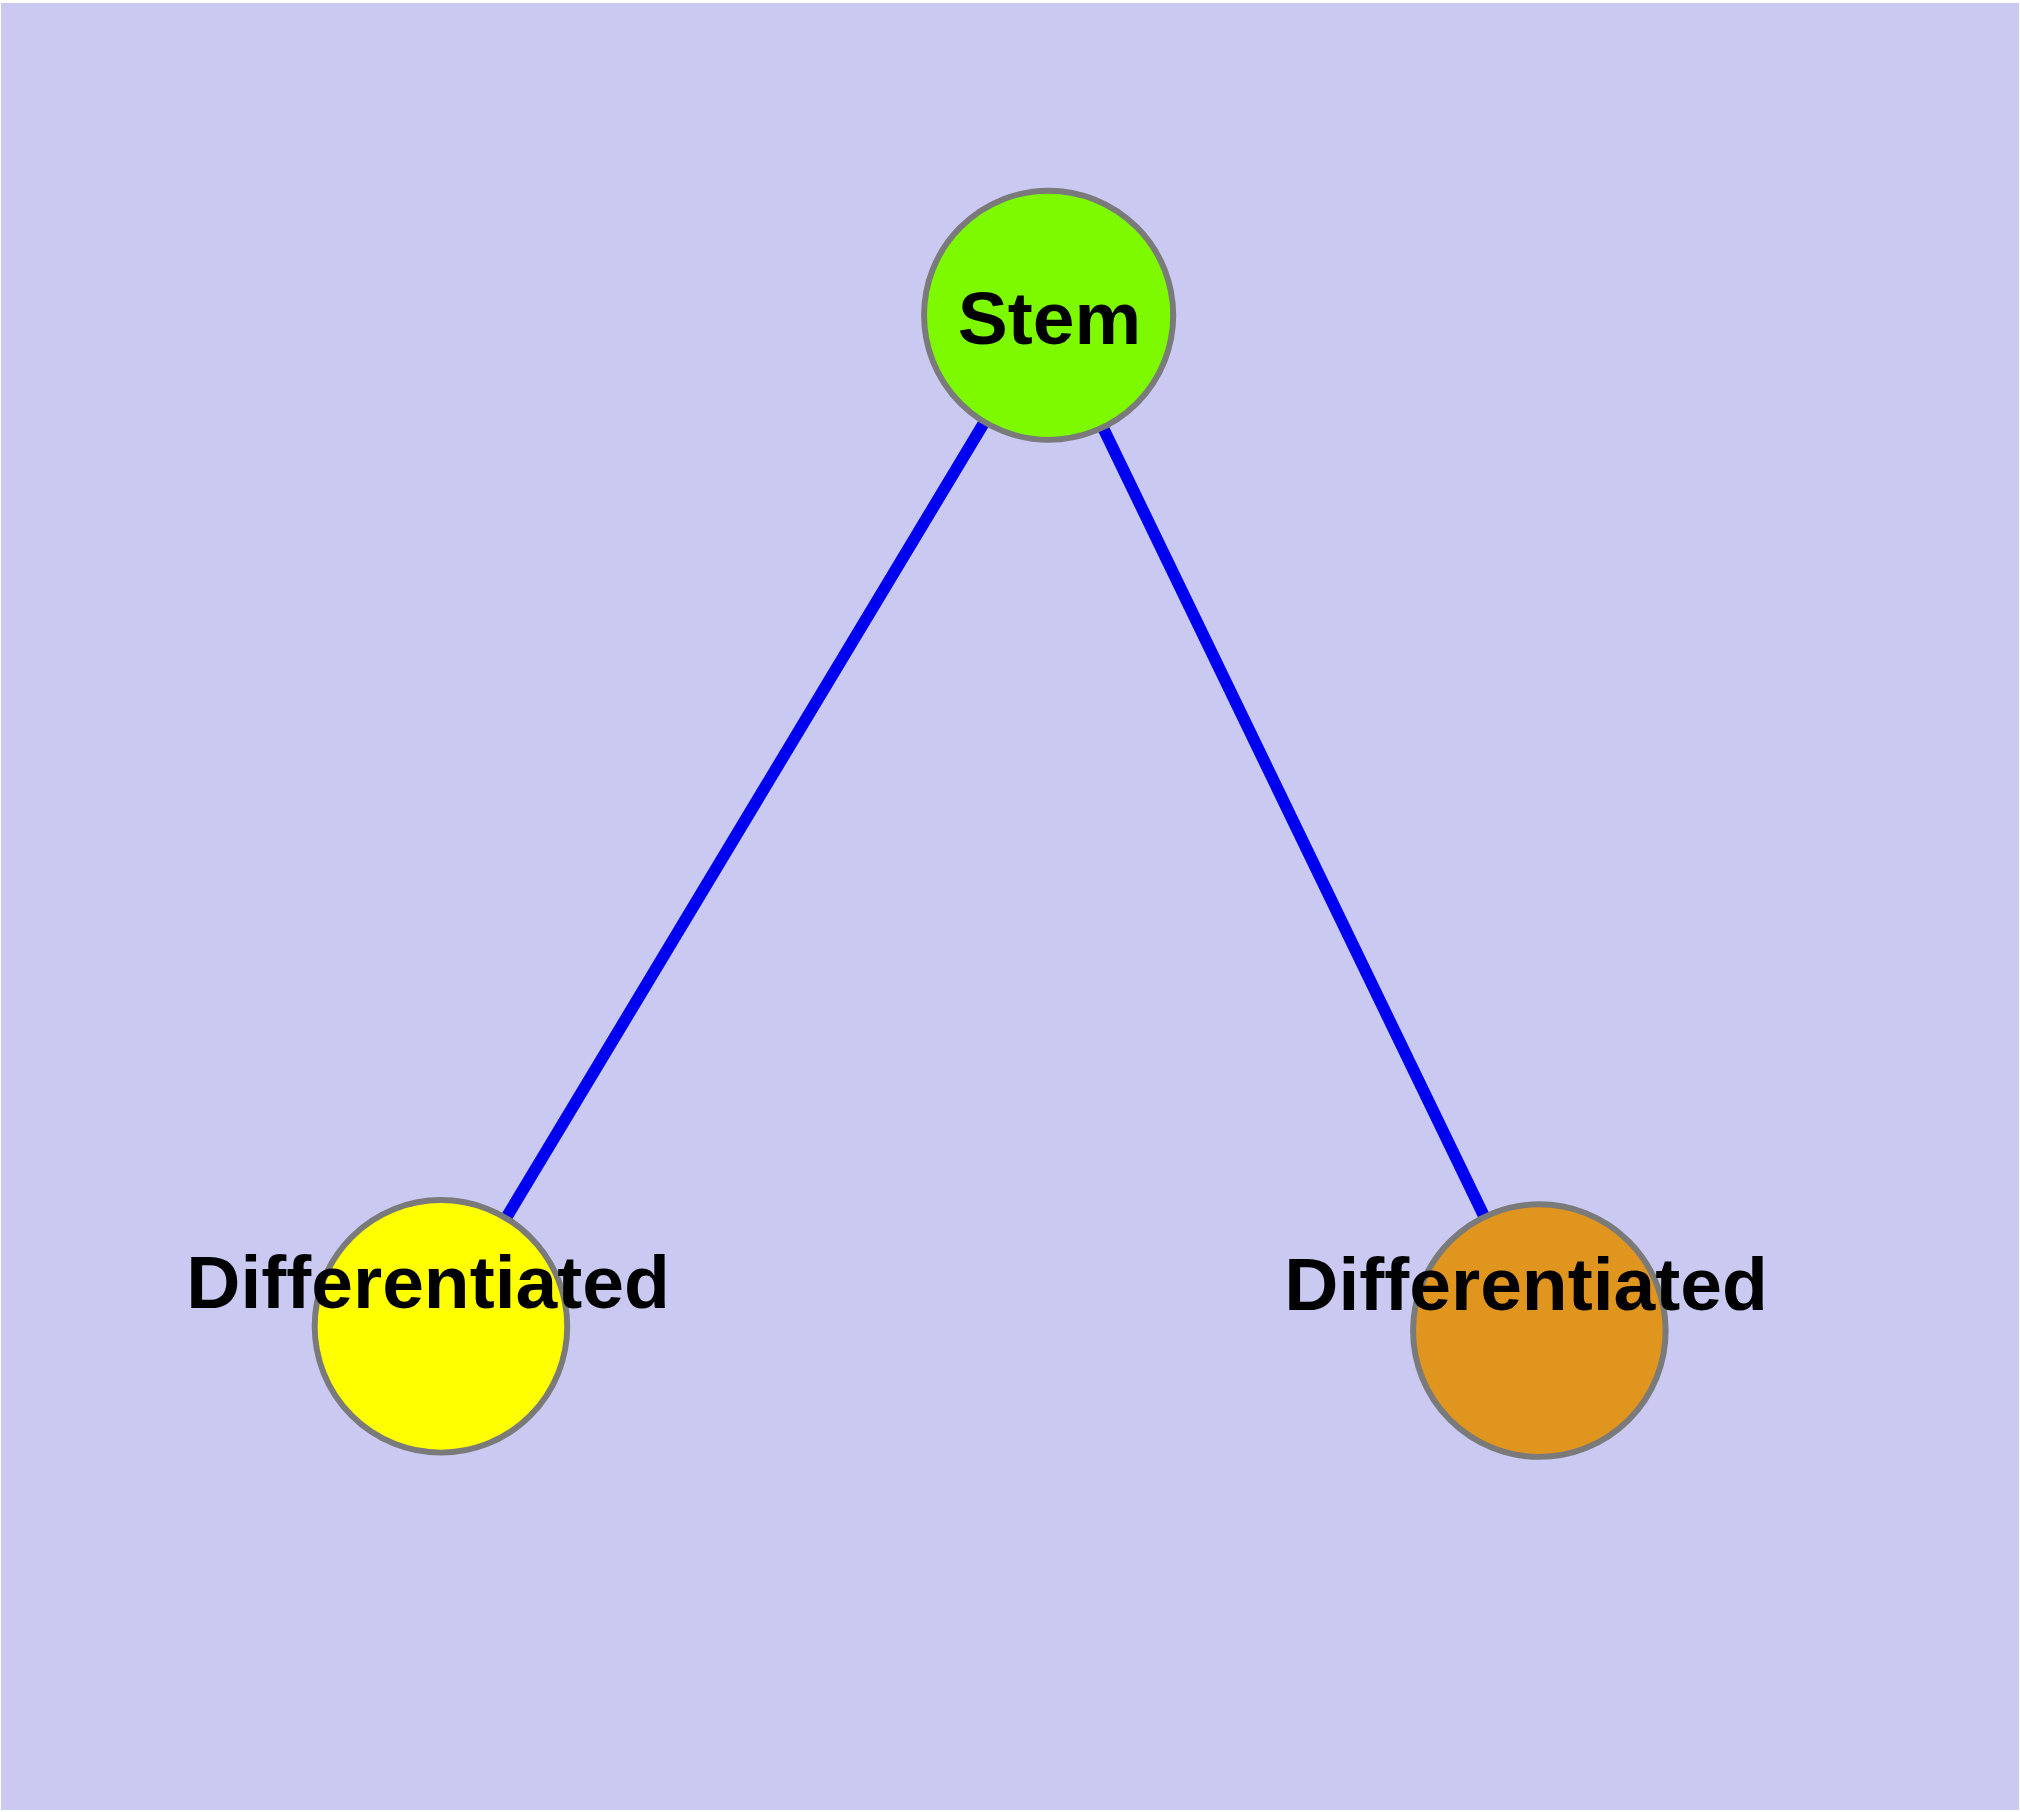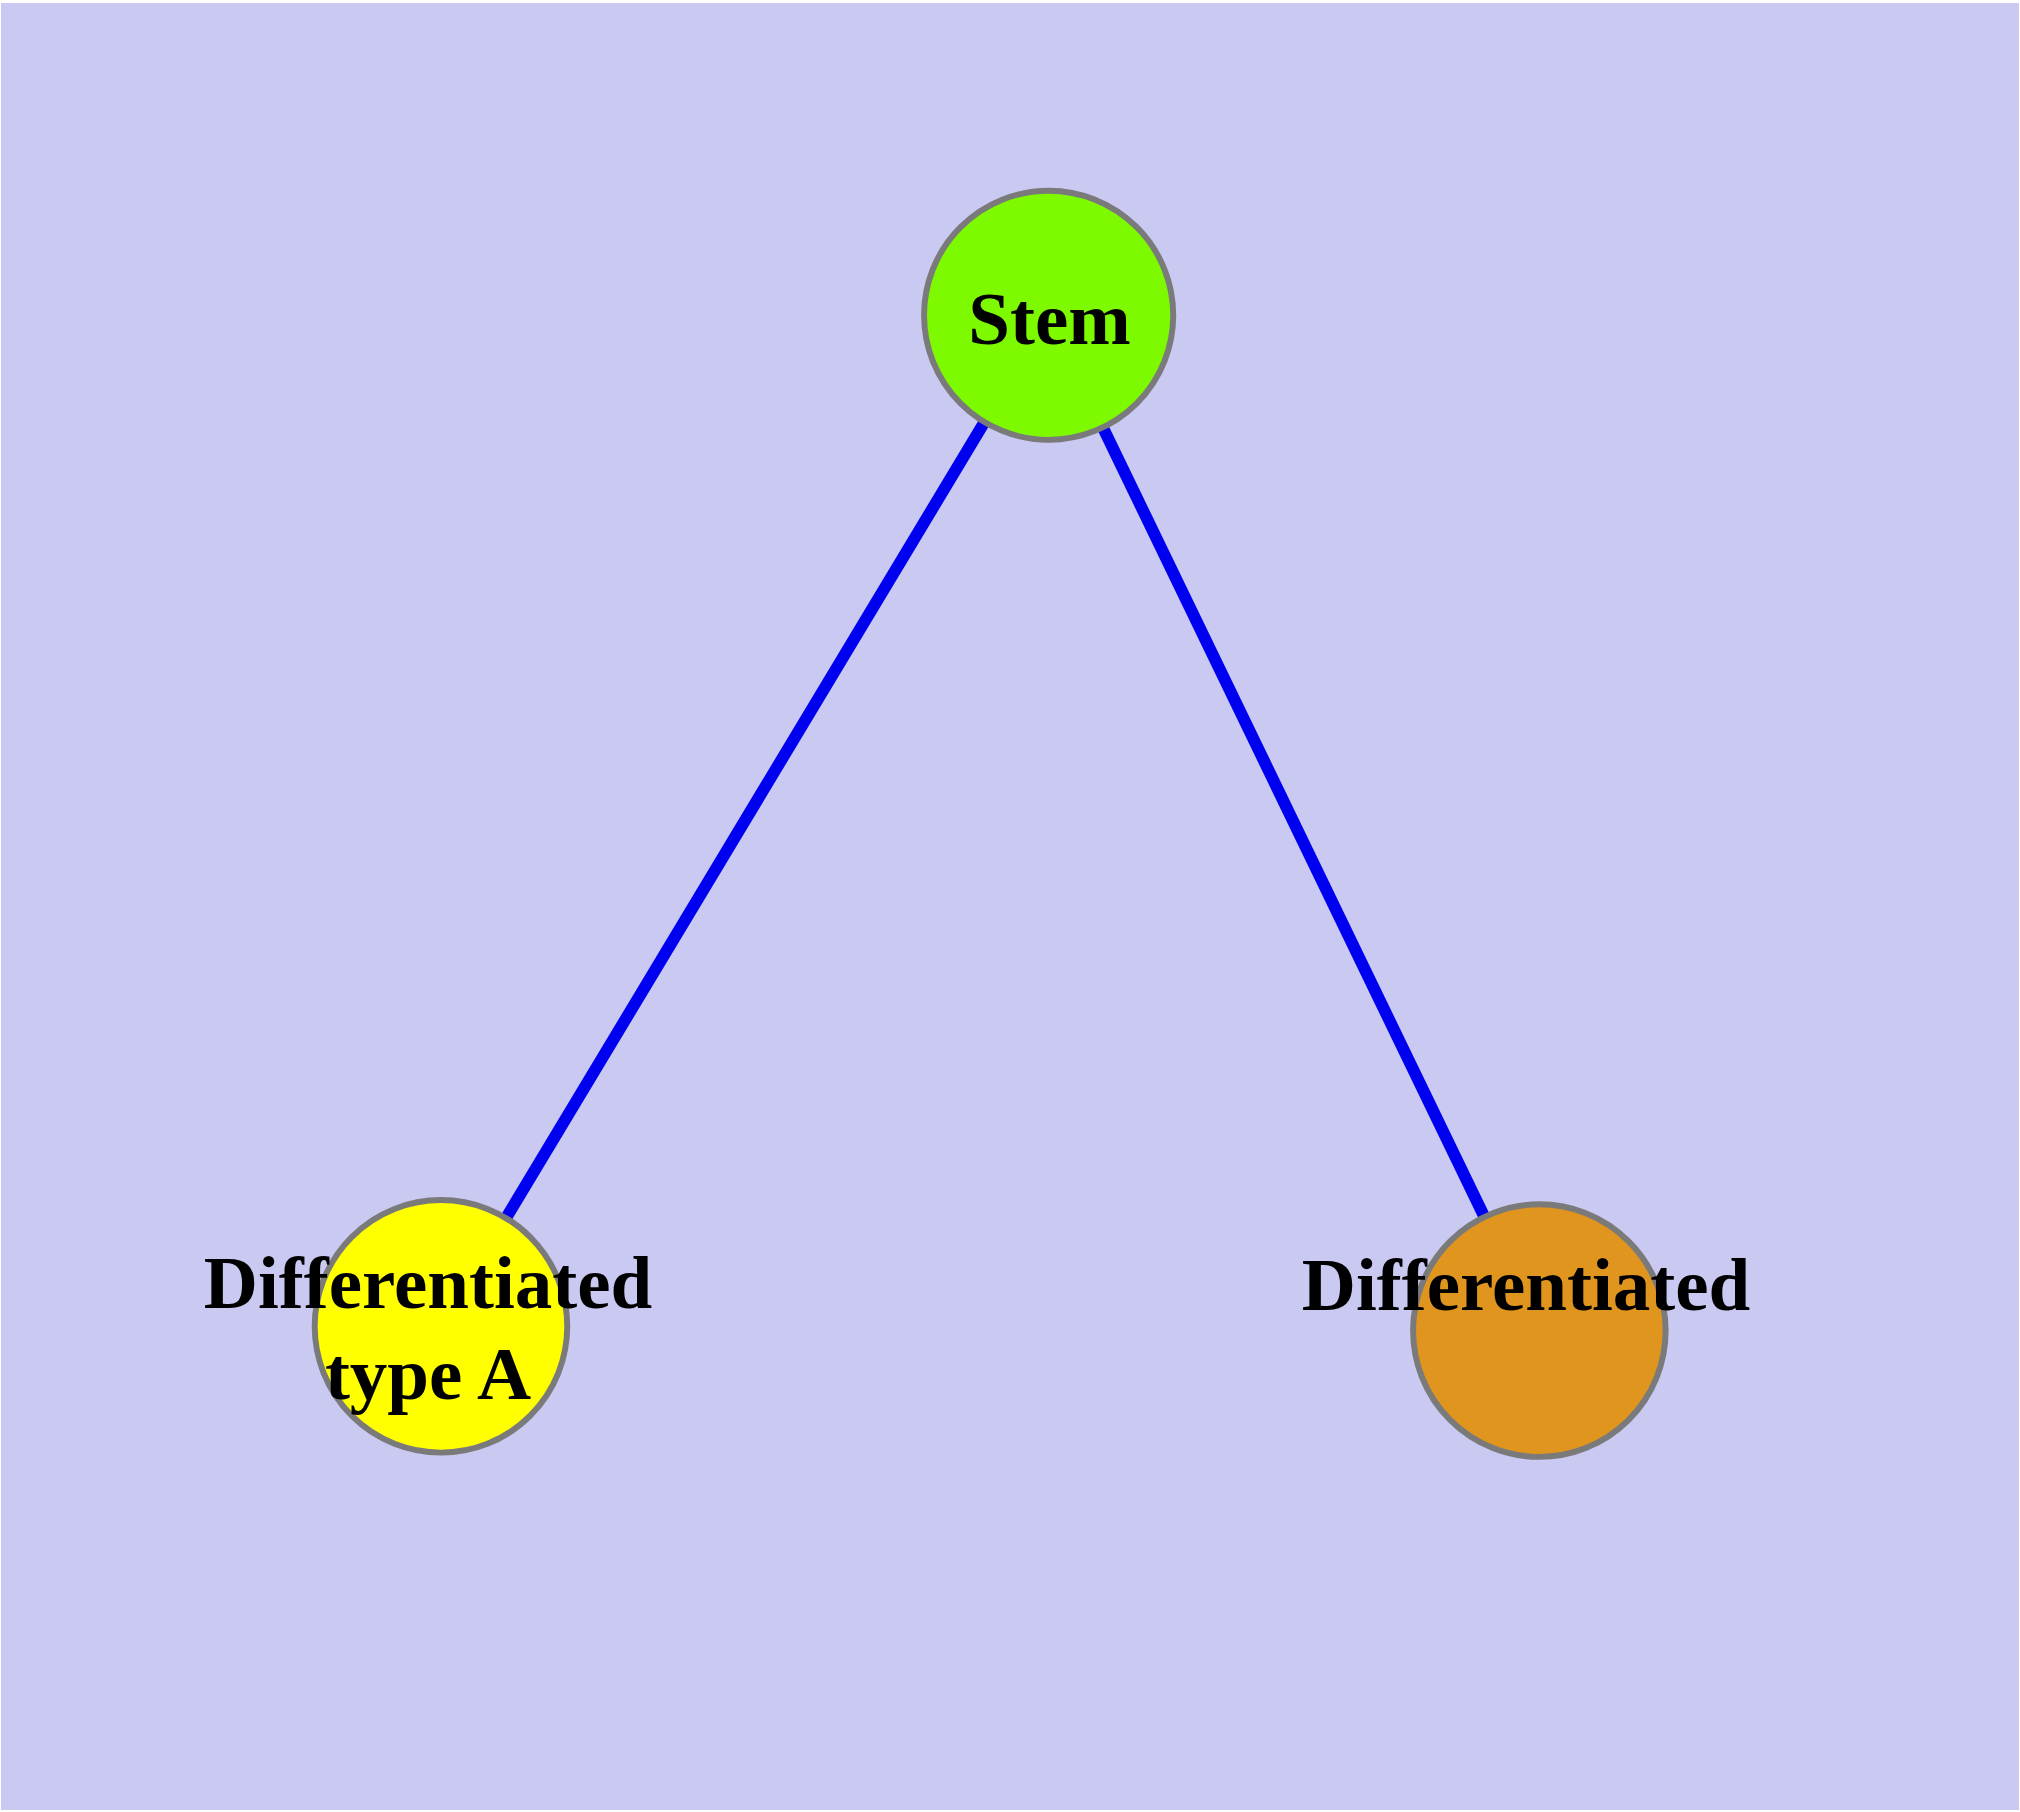--- a/index.html
+++ b/index.html
@@ -36,21 +36,20 @@
     text-align: center;
     color: #000000;
     font-weight: bold;
     font-size: 75px;
     line-height: 91px;
     letter-spacing: 0;
     white-space: nowrap;
   }
   .node-label .line {
     display: block;
-    font-family: Liberation Serif, serif;
   }
 </style>
 </head>
 <body>
 
 <div class="stage">
 
   <div class="bg" style="background-color: rgb(201, 201, 242);"></div>
 
   <svg class="graph" viewBox="0 0 2384 2138" xmlns="http://www.w3.org/2000/svg">
@@ -65,21 +64,20 @@
 
     <circle cx="1816" cy="1570" r="149" stroke-width="7" fill="#e0951e" stroke="#7a7a7a"></circle>
   </svg>
 
   <div class="node-label" style="left: 795px; top: 273px; width: 509px;">
     <span class="line">Stem</span>
   </div>
 
   <div class="node-label" style="left: 89px; top: 1237px; width: 678px;">
     <span class="line">Differentiated</span>
-    <span class="line">type A</span>
   </div>
 
   <div class="node-label" style="left: 1187px; top: 1239px; width: 678px;">
     <span class="line">Differentiated</span>
   </div>
 
 </div>
 
 
 </body></html>

